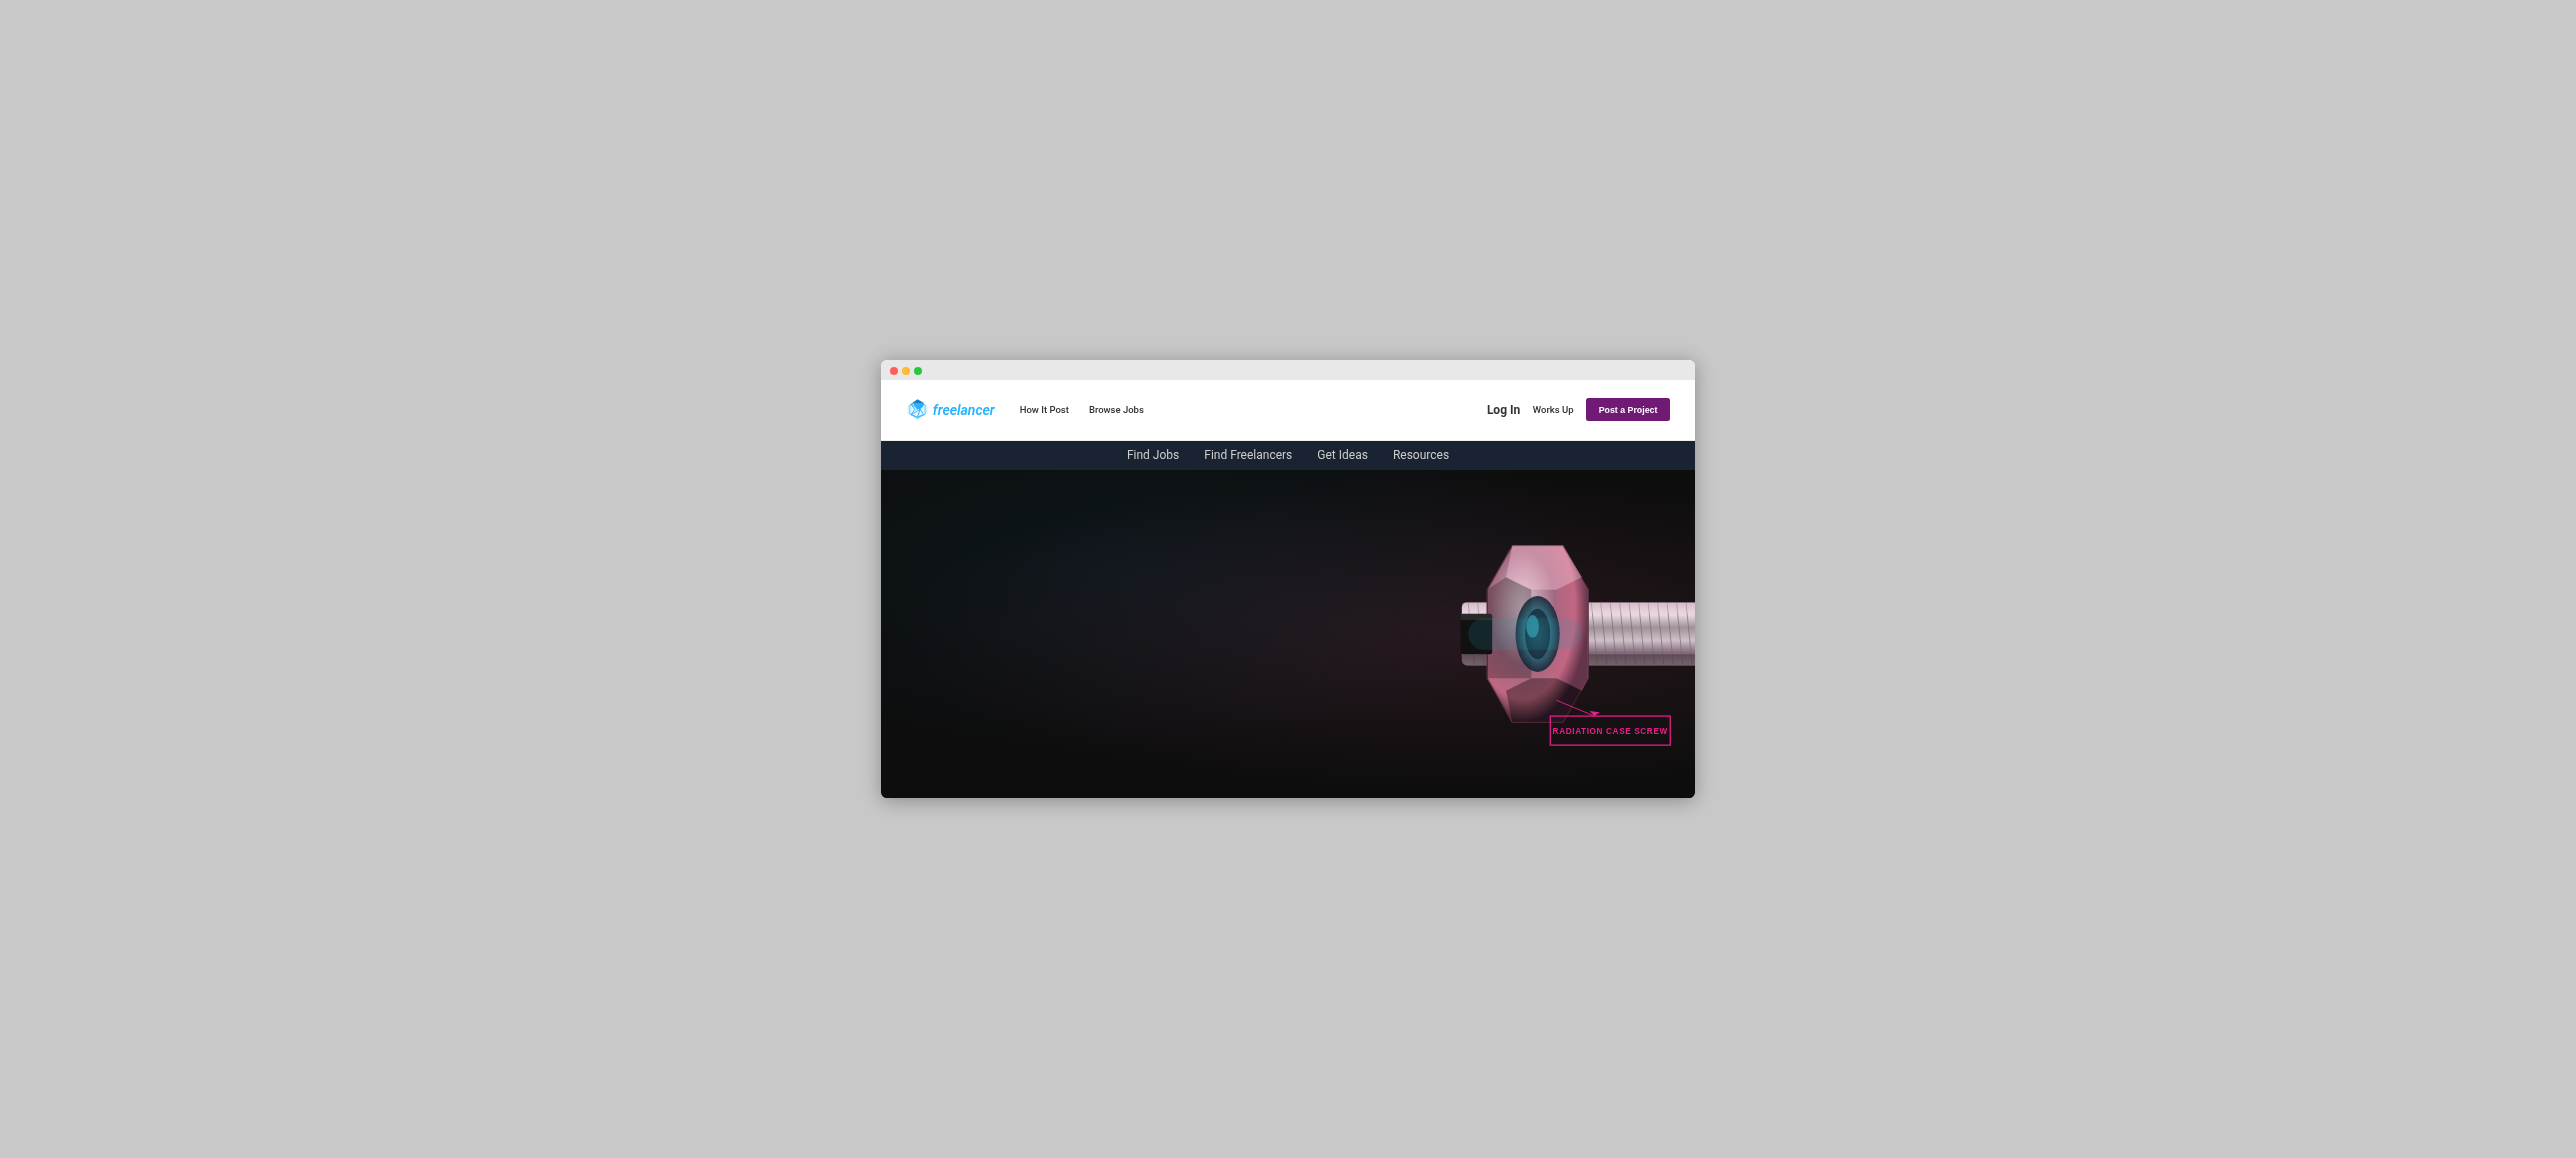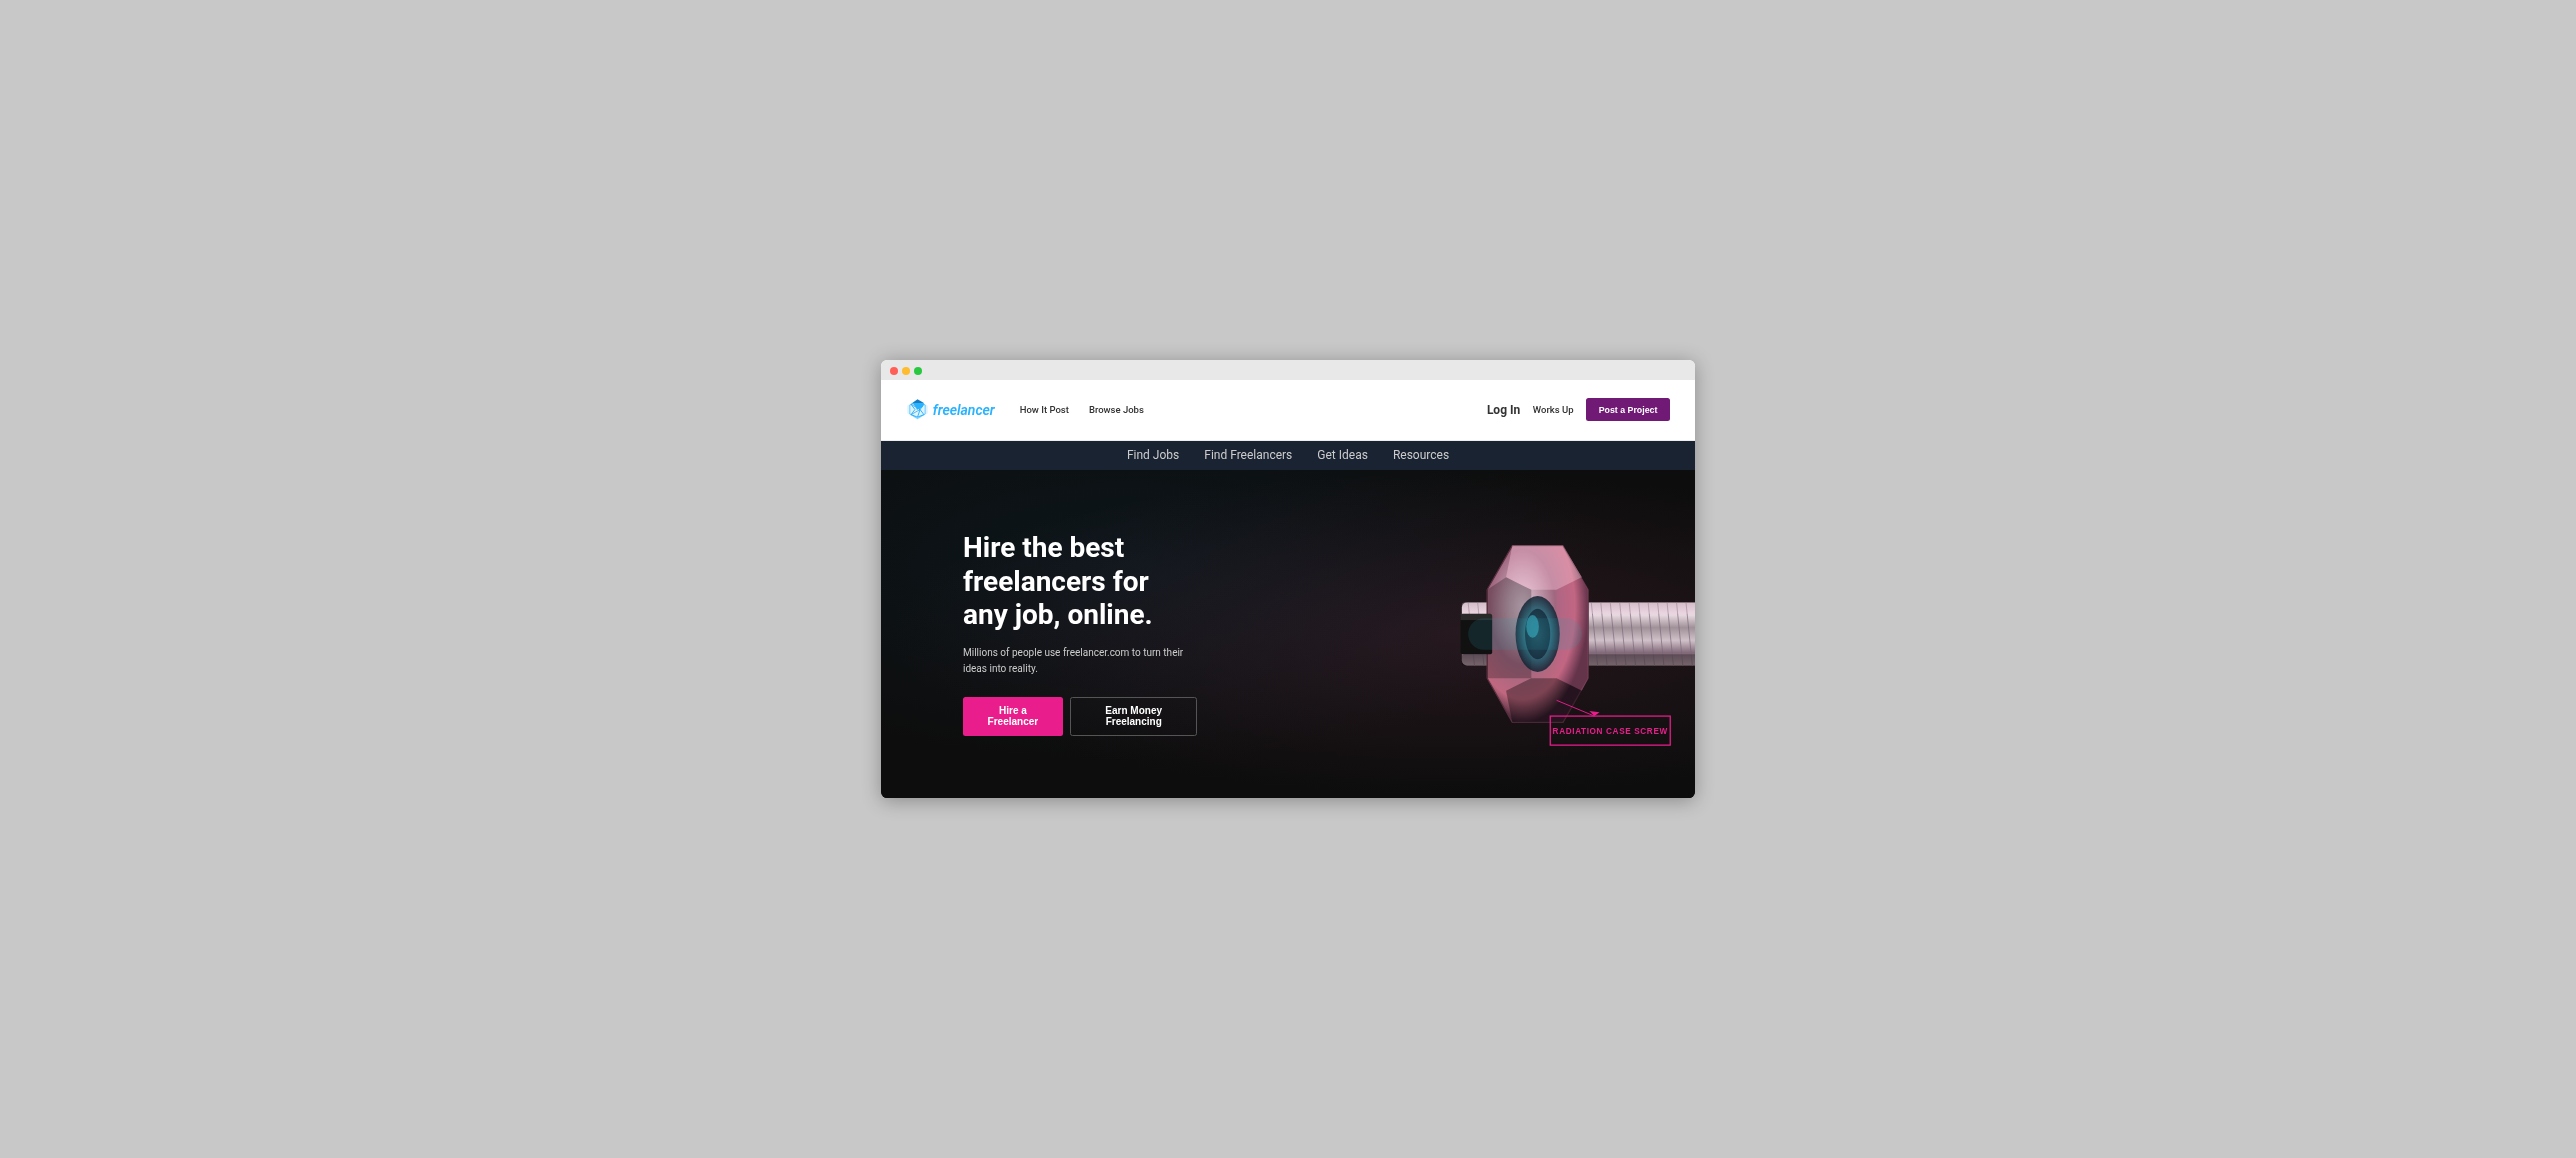--- a/index.html
+++ b/index.html
@@ -293,28 +293,20 @@
     <div class="secondary-nav">
       <a>Find Jobs</a>
       <a>Find Freelancers</a>
       <a>Get Ideas</a>
       <a>Resources</a>
     </div>
 
     <div class="hero">
       <div class="hero-bg"></div>
 
-      <div class="hero-content">
-        <h1 class="hero-title">Hire the best freelancers for any job, online.</h1>
-        <p class="hero-subtitle">Millions of people use freelancer.com to turn their ideas into reality.</p>
-        <div class="hero-buttons">
-          <button class="btn-hire">Hire a Freelancer</button>
-          <button class="btn-earn">Earn Money Freelancing</button>
-        </div>
-      </div>
 
       <div class="hero-visual">
         <svg class="screw-svg" viewBox="0 0 700 500" xmlns="http://www.w3.org/2000/svg">
           <defs>
             <radialGradient id="screwGrad" cx="40%" cy="40%" r="60%">
               <stop offset="0%" stop-color="#c0a0b0"></stop>
               <stop offset="30%" stop-color="#d4b0c0"></stop>
               <stop offset="60%" stop-color="#8a6070"></stop>
               <stop offset="100%" stop-color="#3a2535"></stop>
             </radialGradient>

